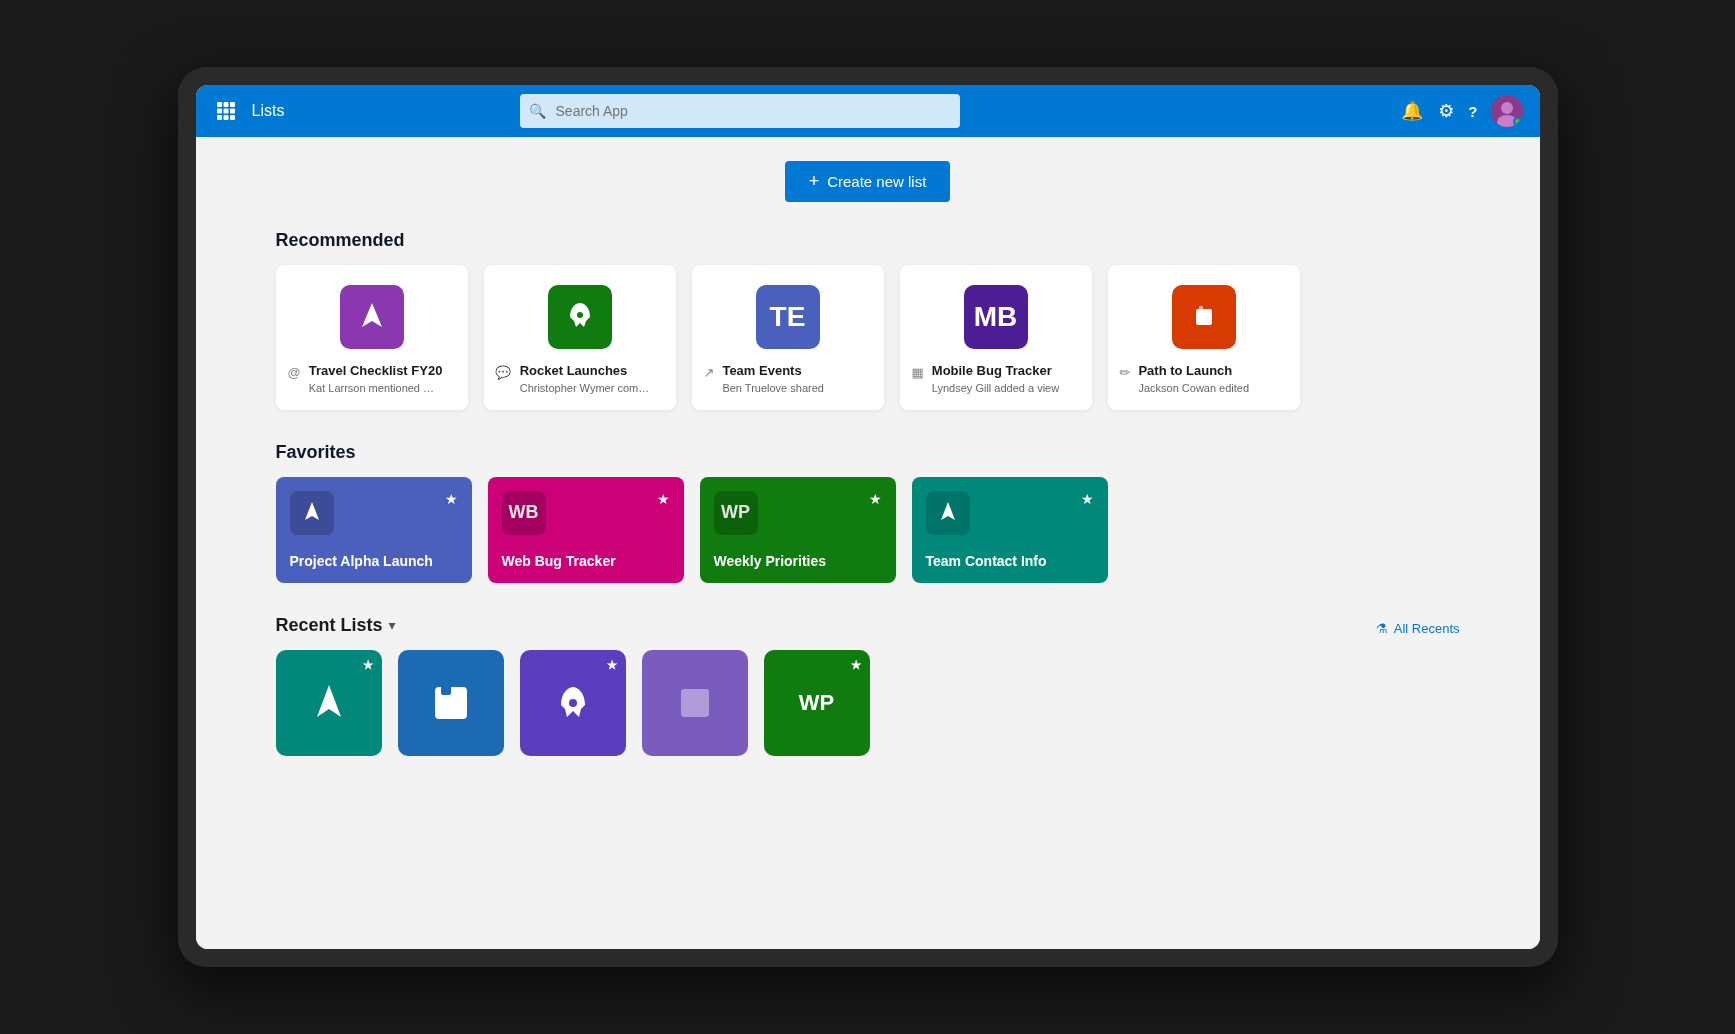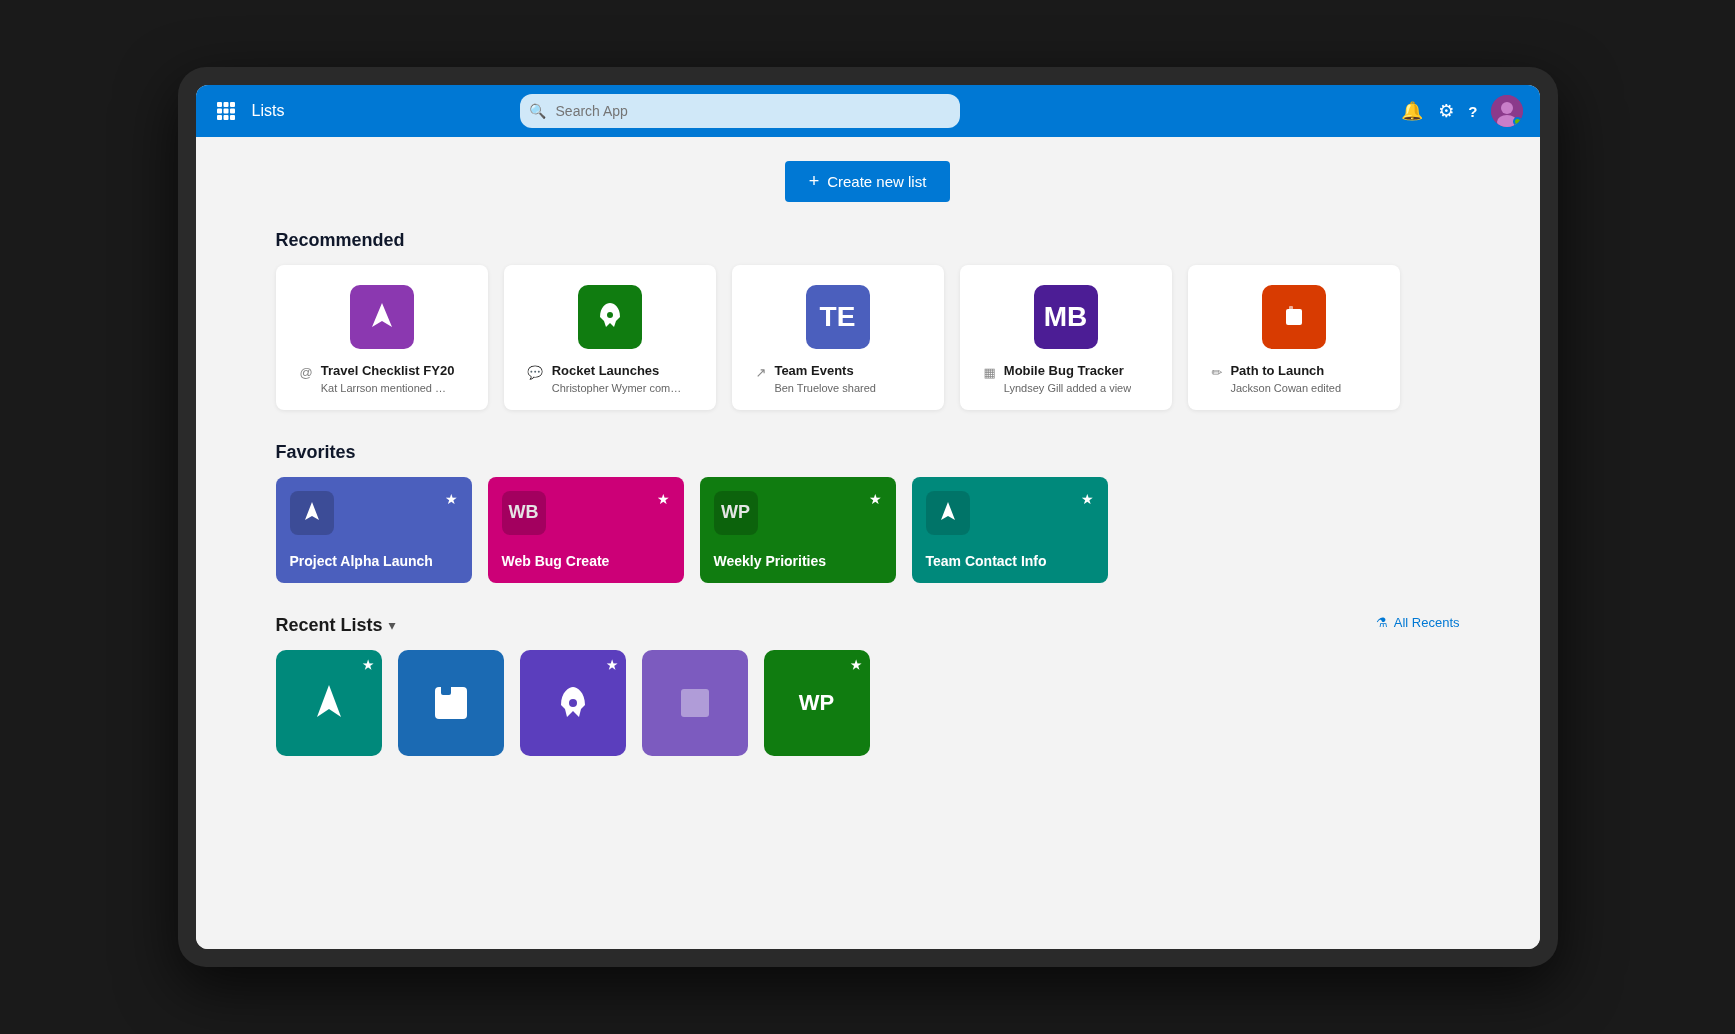--- a/index.html
+++ b/index.html
@@ -57,21 +57,21 @@
     }
     .header-search {
       flex: 1;
       max-width: 440px;
       margin: 0 auto;
       position: relative;
     }
     .header-search input {
       width: 100%;
       height: 34px;
-      border-radius: 12px;
+      border-radius: 4px;
       border: none;
       padding: 0 12px 0 36px;
       font-size: 14px;
       background: #d0e8f8;
       color: #333;
       outline: none;
     }
     .header-search .search-icon {
       position: absolute;
       left: 10px;
@@ -151,22 +151,22 @@
     
     .recommended-grid {
       display: flex;
       gap: 16px;
       margin-bottom: 32px;
       flex-wrap: wrap;
     }
     .rec-card {
       background: white;
       border-radius: 8px;
-      width: 212px;
-      padding: 20px 24px 16px;
+      width: 192px;
+      padding: 20px 12px 16px;
       display: flex;
       flex-direction: column;
       align-items: center;
       cursor: pointer;
       box-shadow: 0 1px 4px rgba(0,0,0,0.08);
     }
     .rec-card-icon {
       width: 64px;
       height: 64px;
       border-radius: 10px;
@@ -244,21 +244,21 @@
       font-size: 14px;
     }
     .fav-card-name {
       color: white;
       font-size: 14px;
       font-weight: 700;
     }
     
     .recent-header {
       display: flex;
-      align-items: flex-start;
+      align-items: flex-end;
       justify-content: space-between;
       margin-bottom: 14px;
     }
     .recent-title-wrap {
       display: flex;
       align-items: center;
       gap: 6px;
     }
     .recent-title {
       font-size: 18px;
@@ -444,21 +444,21 @@
               <span class="fav-star">★</span>
             </div>
             <div class="fav-card-name">Project Alpha Launch</div>
           </div>
 
           <div class="fav-card" style="background:#cc0077;">
             <div class="fav-card-top">
               <div class="fav-card-icon" style="background:rgba(0,0,0,0.2);">WB</div>
               <span class="fav-star">★</span>
             </div>
-            <div class="fav-card-name">Web Bug Create</div>
+            <div class="fav-card-name">Web Bug Tracker</div>
           </div>
 
           <div class="fav-card" style="background:#107c10;">
             <div class="fav-card-top">
               <div class="fav-card-icon" style="background:rgba(0,0,0,0.2);">WP</div>
               <span class="fav-star">★</span>
             </div>
             <div class="fav-card-name">Weekly Priorities</div>
           </div>
 

